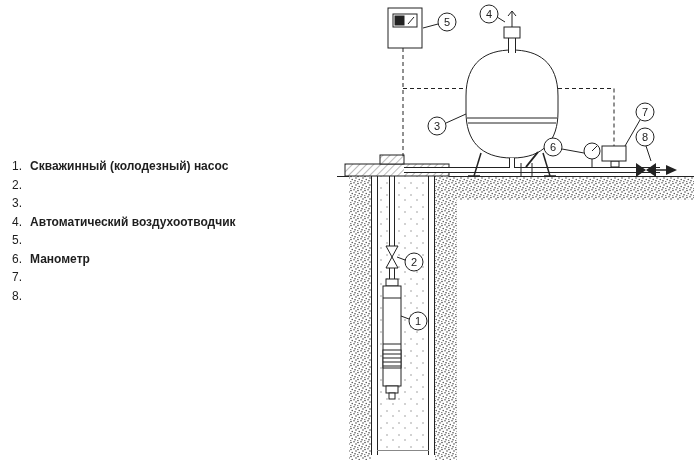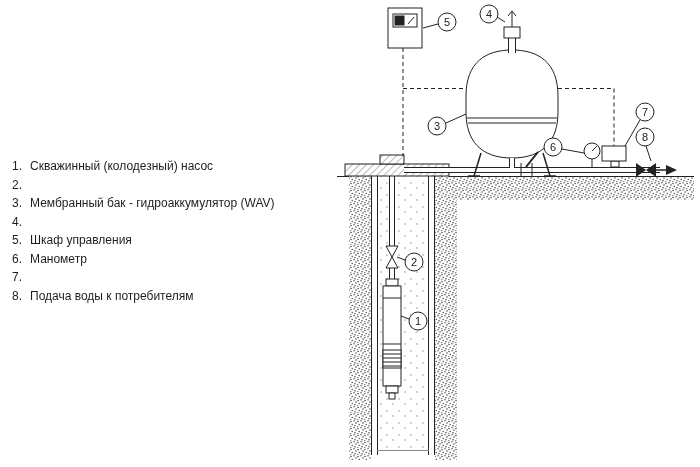--- a/index.html
+++ b/index.html
@@ -6,57 +6,55 @@
   .screen{
     position:relative;width:700px;height:467px;background:#ffffff;
     font-family:"Liberation Sans",sans-serif;overflow:hidden;
   }
   .legend{
     position:absolute;left:12px;top:157px;width:330px;
     font-size:12px;color:#1e1e1e;
   }
   .legend-row{display:flex;line-height:18.5px;}
   .legend-num{flex:0 0 18px;}
-  .legend-label{white-space:nowrap;}
+  .legend-label{white-space:nowrap;font-weight:bold;}
   svg.diagram{position:absolute;left:0;top:0;}
 </style>
 </head>
 <body>
 
 <div class="screen">
 
   <div class="legend">
     <div class="legend-row">
       <span class="legend-num">1.</span>
       <span class="legend-label">Скважинный (колодезный) насос</span>
     </div>
     <div class="legend-row">
       <span class="legend-num">2.</span>
     </div>
     <div class="legend-row">
       <span class="legend-num">3.</span>
-      <span class="legend-label">Мембранный бак - гидроаккумулятор (WAV)</span>
     </div>
     <div class="legend-row">
       <span class="legend-num">4.</span>
+      <span class="legend-label">Автоматический воздухоотводчик</span>
     </div>
     <div class="legend-row">
       <span class="legend-num">5.</span>
-      <span class="legend-label">Шкаф управления</span>
     </div>
     <div class="legend-row">
       <span class="legend-num">6.</span>
       <span class="legend-label">Манометр</span>
     </div>
     <div class="legend-row">
       <span class="legend-num">7.</span>
     </div>
     <div class="legend-row">
       <span class="legend-num">8.</span>
-      <span class="legend-label">Подача воды к потребителям</span>
     </div>
   </div>
 
   <svg class="diagram" width="700" height="467" viewBox="0 0 700 467" font-family="Liberation Sans, sans-serif">
     <defs>
       <pattern id="soil" width="7" height="7" patternUnits="userSpaceOnUse">
         <rect width="7" height="7" fill="#ffffff"></rect>
         <circle cx="1" cy="1.5" r="0.75" fill="#3d3d3d"></circle>
         <circle cx="4" cy="0.8" r="0.7" fill="#3d3d3d"></circle>
         <circle cx="6" cy="3" r="0.75" fill="#3d3d3d"></circle>

